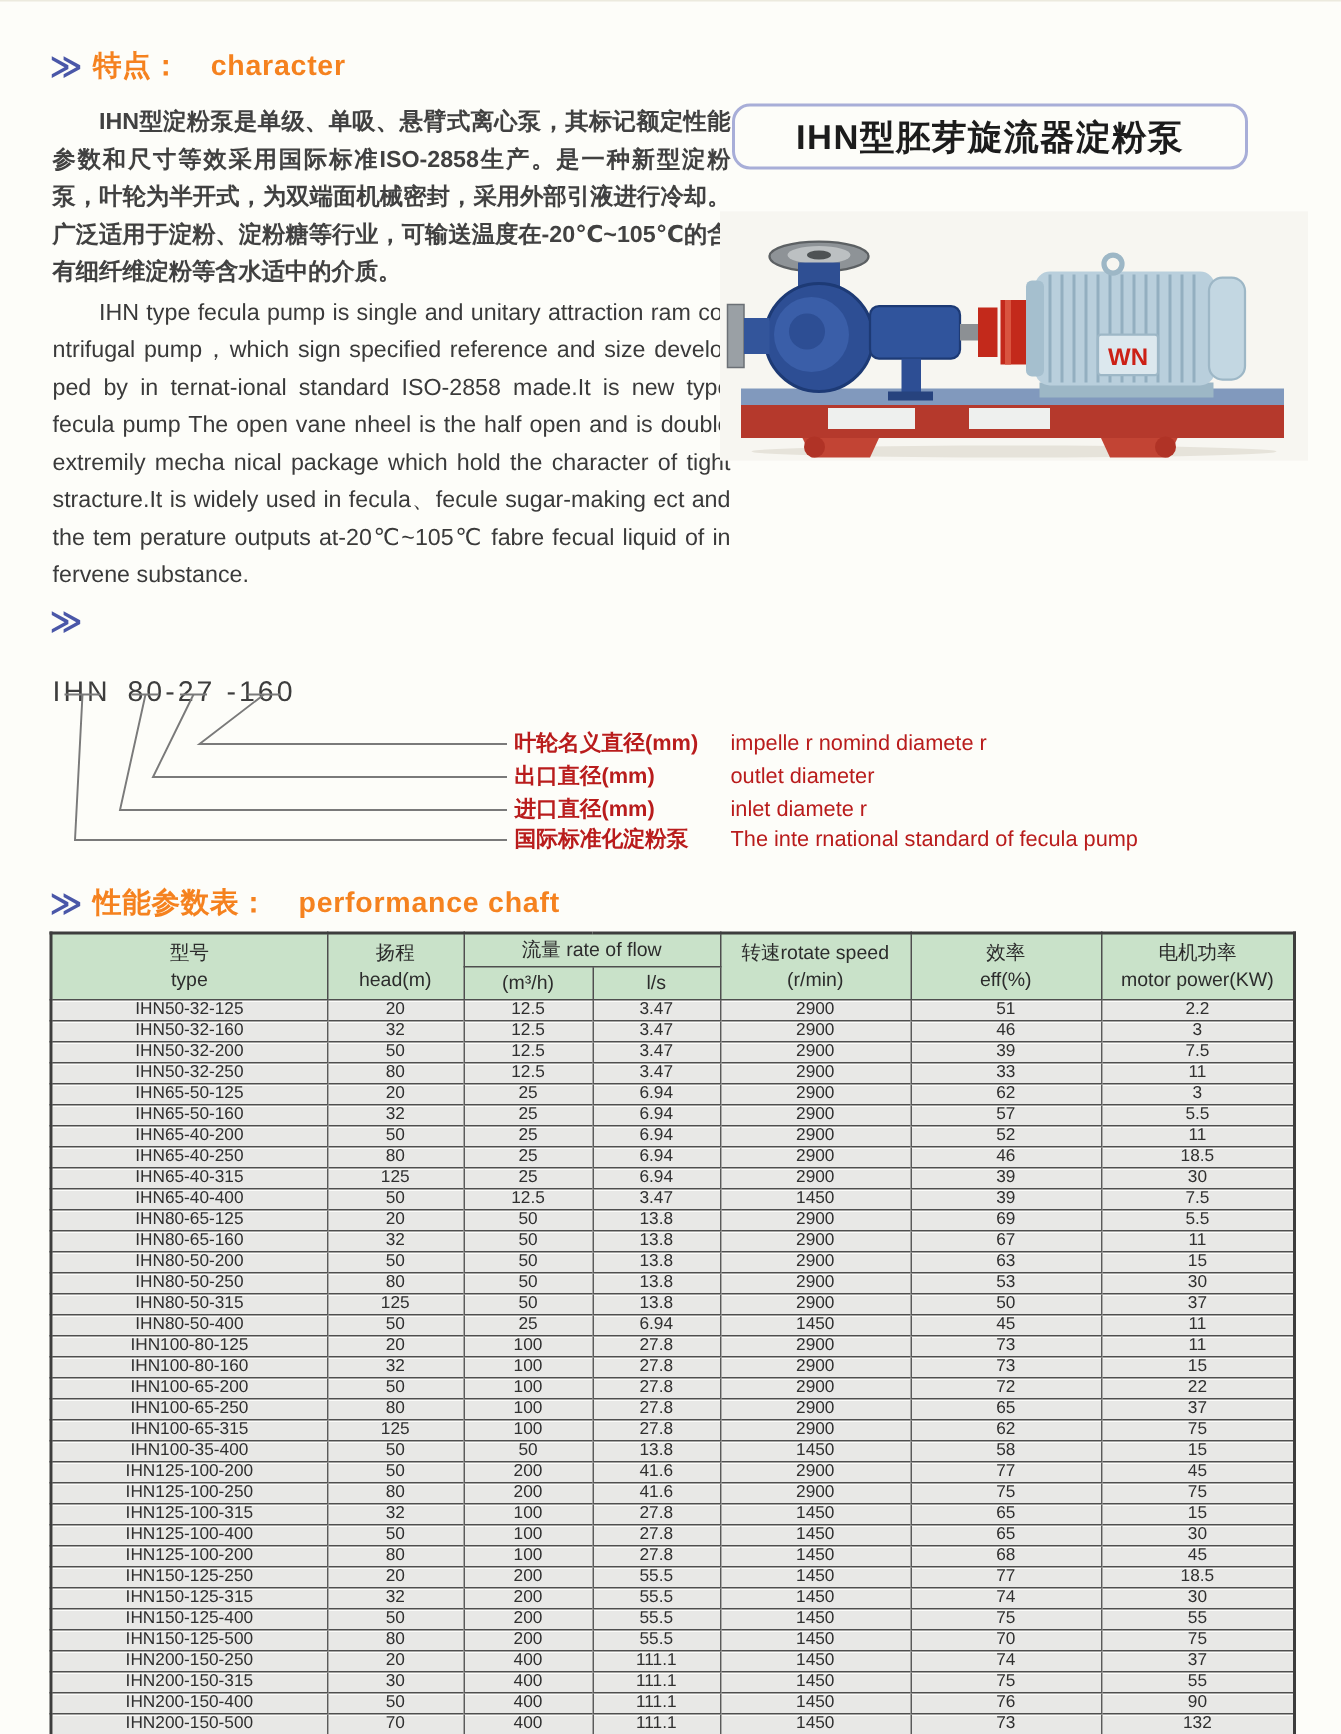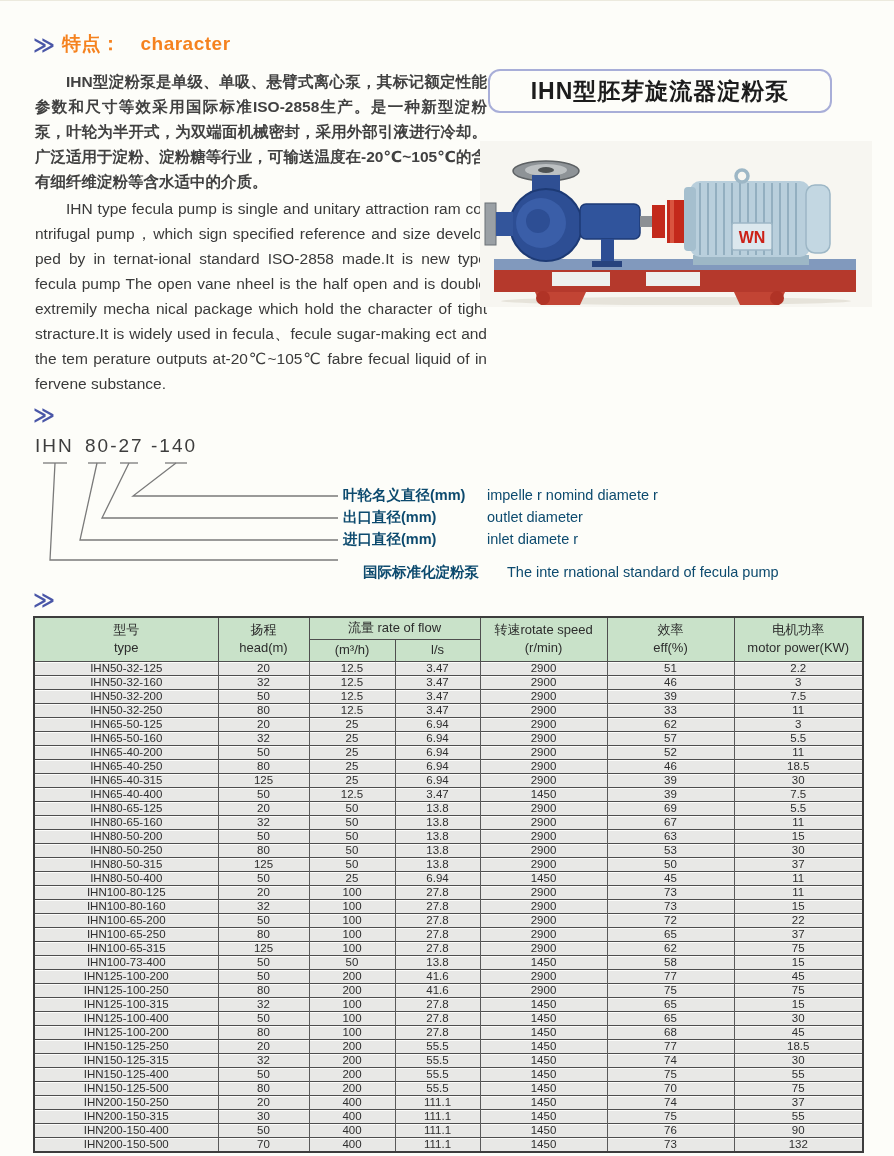--- a/index.html
+++ b/index.html
@@ -31,31 +31,31 @@
   .title-box {
     width:344px; height:44px; margin-left:10px;
     border:2px solid #a8aed8; border-radius:12px;
     display:flex; align-items:center; justify-content:center;
     font-size:23px; font-weight:bold; color:#1c1c1c; letter-spacing:1px;
     background:#fdfdf9;
   }
   .pump-photo { width:392px; height:166px; margin:28px 0 0 2px; background:#f7f6f1; }
   
   .model-code { position:relative; height:26px; margin:10px 0 0 35px; font-size:19px; color:#3d3d3d; font-weight:500; }
-  .model-code span { position:absolute; top:0; letter-spacing:2px; }
+  .model-code span { position:absolute; top:16px; letter-spacing:2px; }
   .model-code .p0 { left:0; }
   .model-code .p1 { left:50px; }
   .model-code .p2 { left:116px; }
   .model-diagram { position:relative; height:120px; margin-left:35px; }
   .diagram-lines { position:absolute; left:0; top:0; }
-  .callout-row { position:absolute; left:308px; white-space:nowrap; font-size:14.5px; color:#0c4a6e; }
+  .callout-row { position:absolute; left:308px; white-space:nowrap; font-size:14.5px; color:#b91c1c; }
   .callout-row:nth-child(1) { top:25px; }
   .callout-row:nth-child(2) { top:47px; }
   .callout-row:nth-child(3) { top:69px; }
-  .callout-row:nth-child(4) { top:102px;margin-left:20px; }
+  .callout-row:nth-child(4) { top:89px; }
   .callout-cn { display:inline-block; min-width:144px; font-weight:600; }
   .callout-en { font-weight:400; }
   
   table.perf {
     width:829px; margin:6px 0 0 33px; border-collapse:collapse; table-layout:fixed;
     border:2px solid #3d3d3d;
   }
   table.perf th {
     background:#c9e2c9; border:1px solid #4e4e4e; font-weight:normal; color:#2c2c2c;
     font-size:13px; line-height:1.45; padding:1px 0; text-align:center;
@@ -148,21 +148,21 @@
     </div>
   </div>
 
   <div class="section-heading">
     <span class="chev">≫</span>
   </div>
 
   <div class="model-code">
     <span class="p0">IHN</span>
     <span class="p1">80-27</span>
-    <span class="p2">-140</span>
+    <span class="p2">-160</span>
   </div>
 
   <div class="model-diagram">
     <svg class="diagram-lines" width="820" height="118" viewBox="0 0 820 118">
       <g stroke="#7a7a7a" stroke-width="1.3" fill="none">
         <path d="M8,2 H32"></path>
           <path d="M53,2 H71"></path>
           <path d="M85,2 H103"></path>
           <path d="M130,2 H152"></path>
         <polyline points="141,2 98,35 303,35"></polyline>
@@ -174,20 +174,21 @@
     <div>
         <div class="callout-row"><span class="callout-cn">叶轮名义直径(mm)</span><span class="callout-en">impelle r nomind diamete r</span></div>
         <div class="callout-row"><span class="callout-cn">出口直径(mm)</span><span class="callout-en">outlet diameter</span></div>
         <div class="callout-row"><span class="callout-cn">进口直径(mm)</span><span class="callout-en">inlet diamete r</span></div>
         <div class="callout-row"><span class="callout-cn">国际标准化淀粉泵</span><span class="callout-en">The inte rnational standard of fecula pump</span></div>
       </div>
   </div>
 
   <div class="section-heading">
     <span class="chev">≫</span>
+    <span class="heading-text"><span class="cn">性能参数表：</span><span class="en">performance chaft</span></span>
   </div>
 
   <table class="perf">
     <colgroup>
       <col style="width:184px">
         <col style="width:91px">
         <col style="width:86px">
       <col style="width:85px">
         <col style="width:127px">
         <col style="width:127px">
@@ -406,21 +407,21 @@
         <tr>
           <td>IHN100-65-315</td>
           <td>125</td>
           <td>100</td>
           <td>27.8</td>
           <td>2900</td>
           <td>62</td>
           <td>75</td>
         </tr>
         <tr>
-          <td>IHN100-73-400</td>
+          <td>IHN100-35-400</td>
           <td>50</td>
           <td>50</td>
           <td>13.8</td>
           <td>1450</td>
           <td>58</td>
           <td>15</td>
         </tr>
         <tr>
           <td>IHN125-100-200</td>
           <td>50</td>

